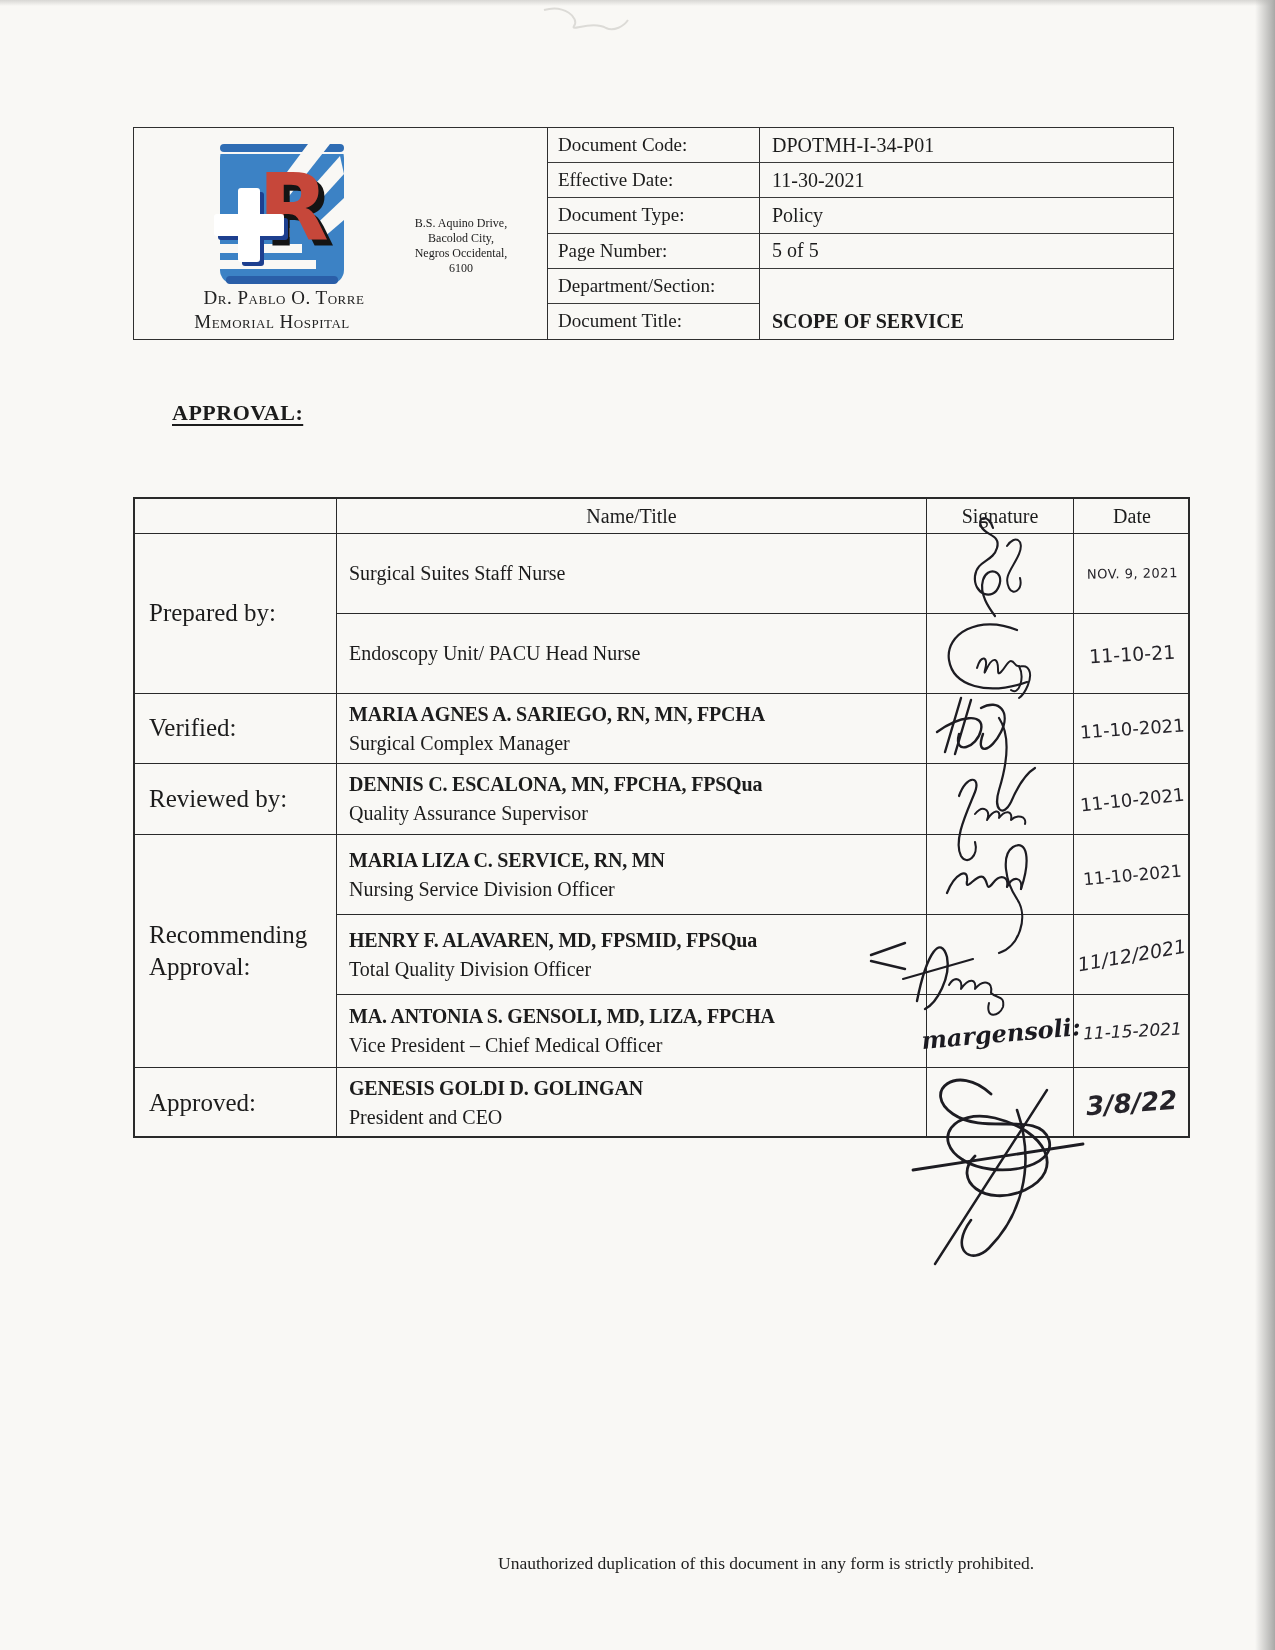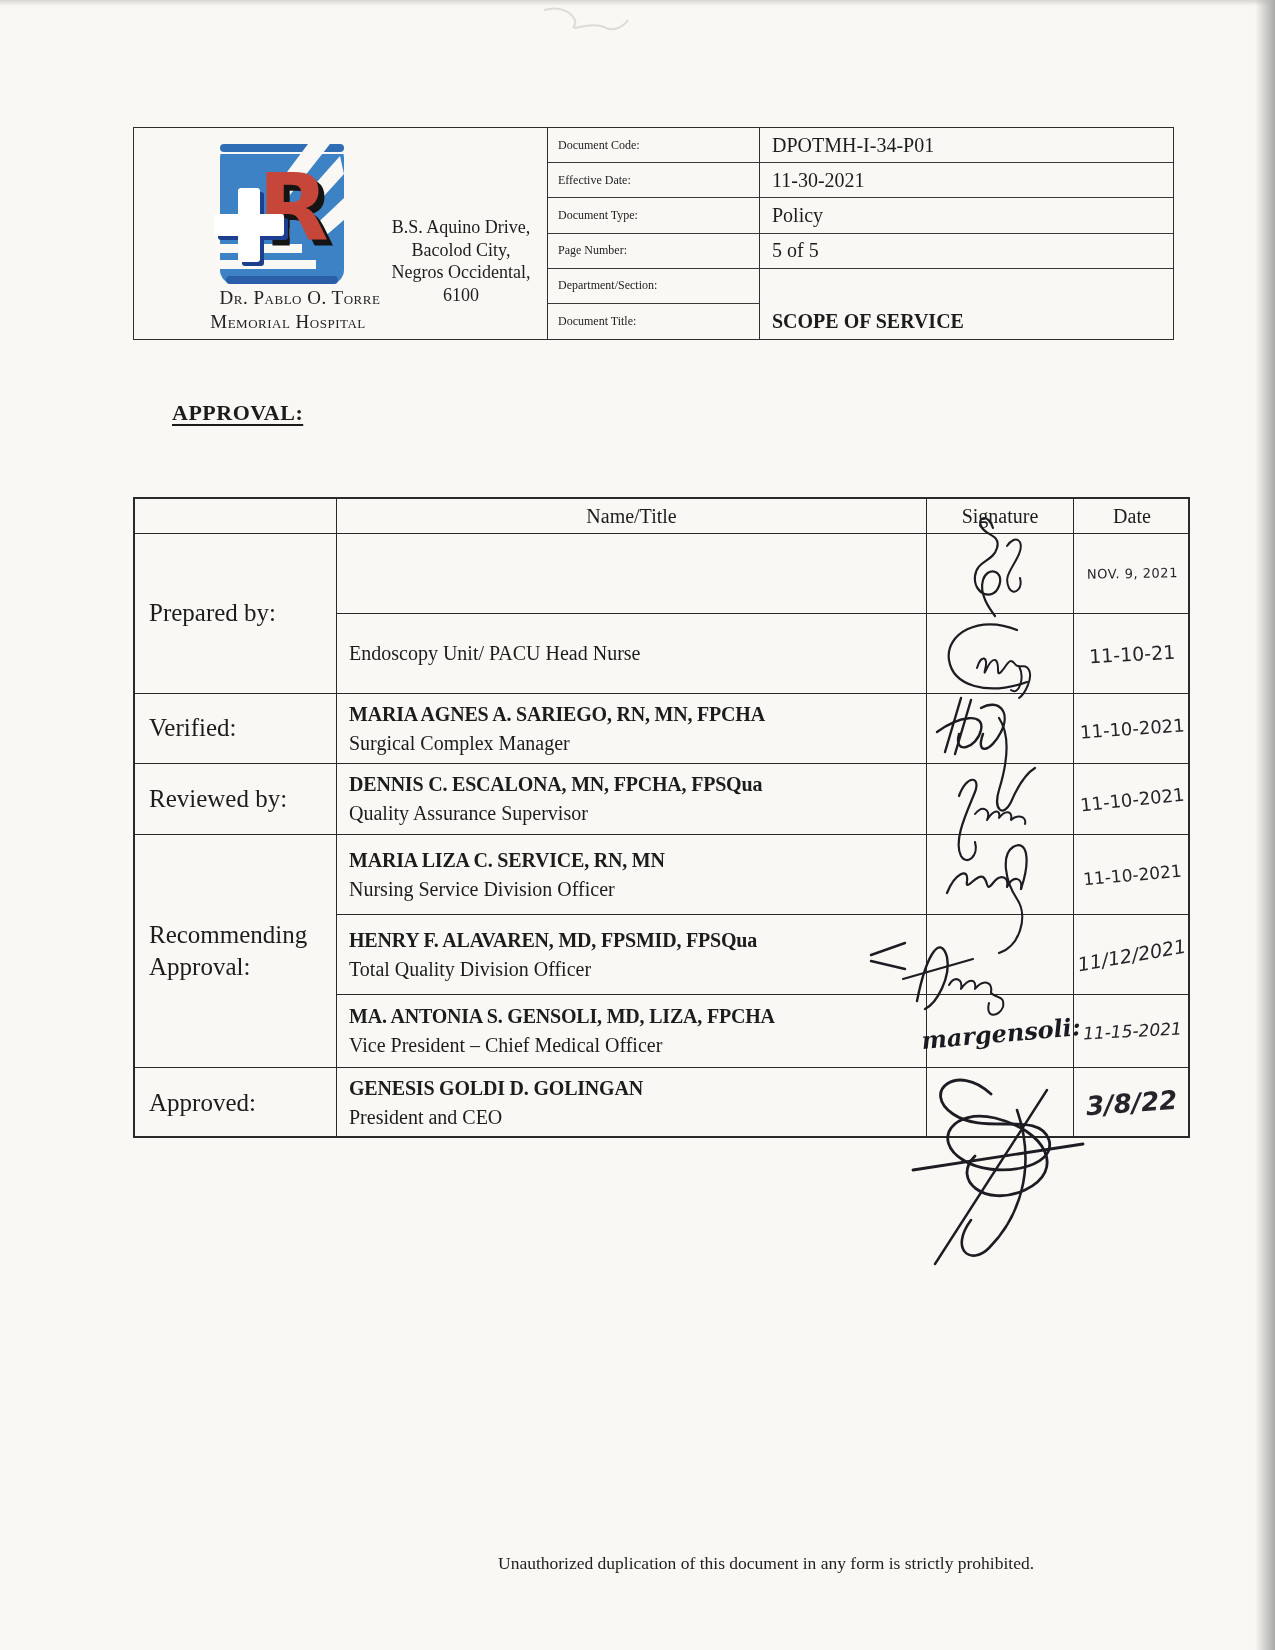--- a/index.html
+++ b/index.html
@@ -25,36 +25,36 @@
     position:absolute; left:133px; top:127px; width:1041px; height:213px;
     border:1.6px solid #2f2f2f;
     display:grid;
     grid-template-columns:414px 212px 1fr;
     grid-template-rows:repeat(6,1fr);
     background:transparent;
   }
   .logo-cell { grid-column:1; grid-row:1/7; border-right:1.6px solid #2f2f2f; position:relative; }
   .meta-label {
     grid-column:2; border-right:1.6px solid #2f2f2f; border-bottom:1.2px solid #3a3a3a;
-    display:flex; align-items:center; padding-left:10px; font-size:12px;
+    display:flex; align-items:center; padding-left:10px; font-size:19px;
   }
   .meta-value {
     grid-column:3; border-bottom:1.2px solid #3a3a3a;
     display:flex; align-items:center; padding-left:12px; font-size:20px;
   }
   .last-row { border-bottom:none; }
   .bold { font-weight:bold; }
 
   .logo-art { position:absolute; left:78px; top:12px; }
   .addr-block {
     position:absolute; left:252px; top:88px; width:150px;
-    text-align:center; font-size:18px; line-height:1.25;
+    text-align:center; font-size:12px; line-height:1.25;
   }
   .hosp-name {
-    position:absolute; left:16px; top:158px; width:260px; text-align:center;
+    position:absolute; left:0; top:158px; width:260px; text-align:center;
     font-variant:small-caps; font-size:19px; letter-spacing:.5px; line-height:1.25; color:#222;font-family:Liberation Serif, serif;
   }
   .hosp-name div:first-child { margin-left:40px; width:220px;}
   .hosp-name div:last-child { margin-left:28px; width:220px;}
 
   
   .approval-heading {
     position:absolute; left:172px; top:400px;
     font-size:22px; font-weight:bold; letter-spacing:.5px;
     text-decoration:underline; text-underline-offset:4px; text-decoration-thickness:2px;
@@ -189,20 +189,21 @@
     <div class="cell th" style="grid-row:1; grid-column:3">Signature</div>
     <div class="cell th no-r" style="grid-row:1; grid-column:4">Date</div>
 
     <div class="cell role" style="grid-row:2/4">Prepared by:</div>
     <div class="cell role" style="grid-row:4">Verified:</div>
     <div class="cell role" style="grid-row:6/9">Recommending Approval:</div>
     <div class="cell role" style="grid-row:5">Reviewed by:</div>
     <div class="cell role no-b" style="grid-row:9">Approved:</div>
 
     <div class="cell namecell" style="grid-row:2">
+      <div>Surgical Suites Staff Nurse</div>
     </div>
     <div class="cell sigcell" style="grid-row:2">
       <svg width="80" height="115" viewBox="0 0 80 115" style="left:30px; top:-26px;">
         <path class="ink" stroke-width="2.2" d="M36,20 C32,6 20,8 24,18 C28,28 44,26 40,40 C36,54 20,52 18,68 C16,86 36,94 42,78 C48,62 30,58 26,72 C22,86 32,100 38,108"></path>
         <path class="ink" stroke-width="2" d="M50,38 C58,26 68,32 62,46 C56,60 46,68 52,80 C56,88 66,82 63,70"></path>
       </svg>
     </div>
     <div class="cell no-r datecell" style="grid-row:2">
       <span class="hand hd1">NOV. 9, 2021</span>
     </div>

